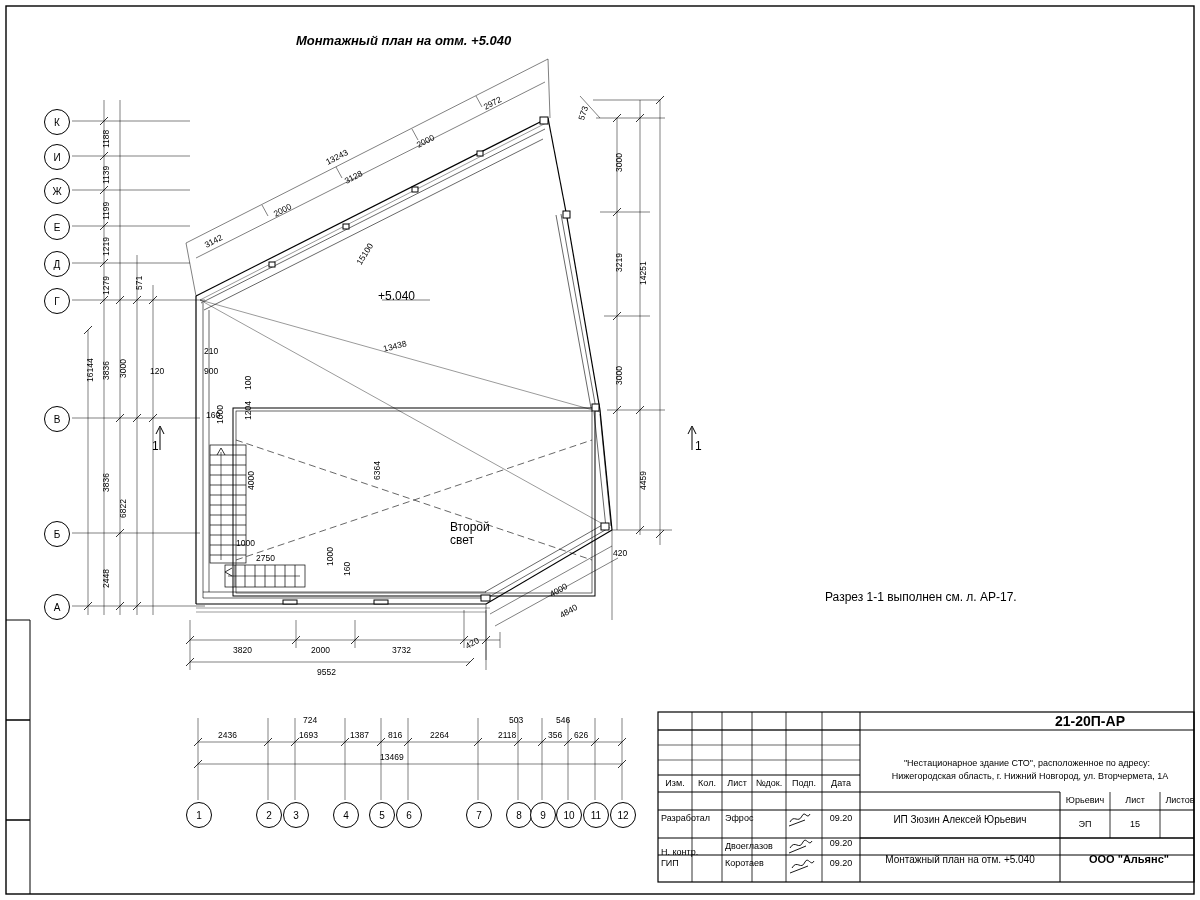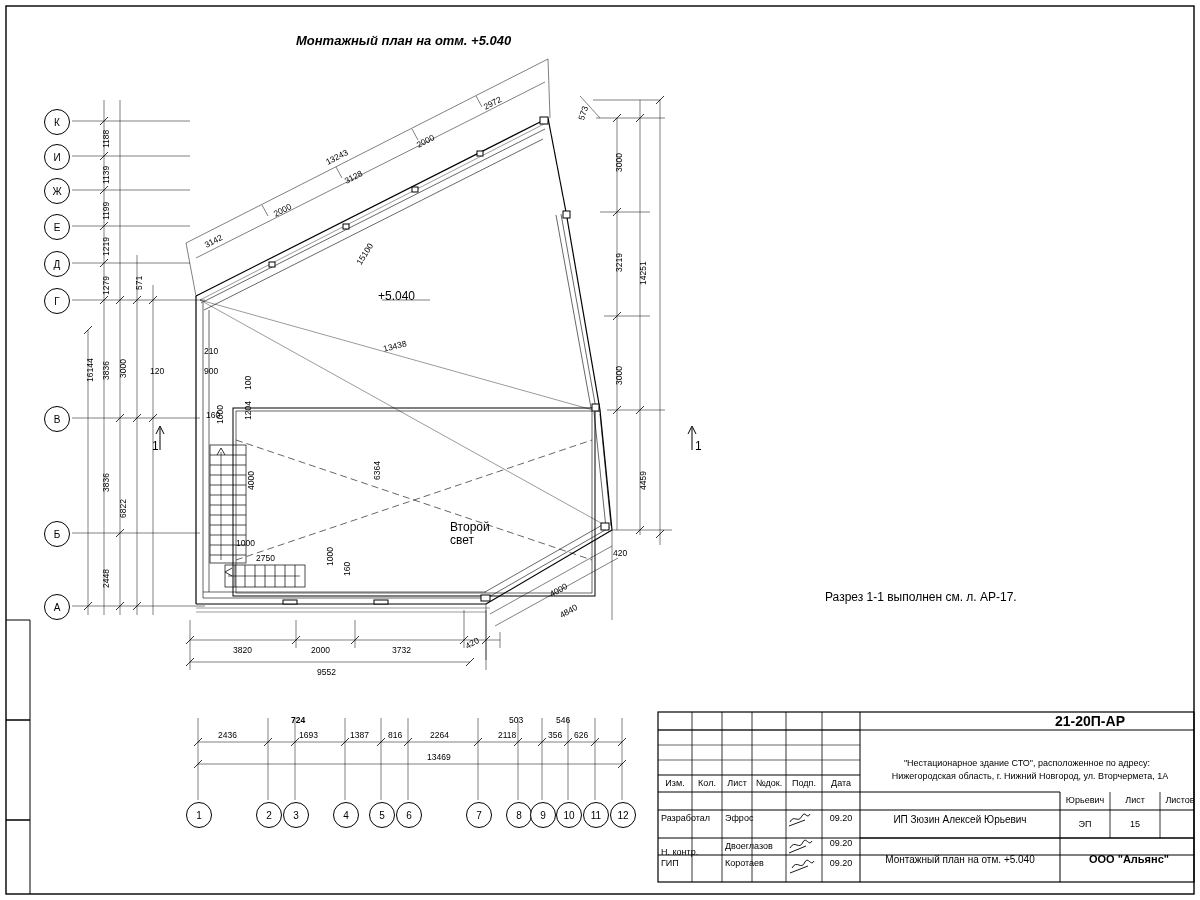--- a/index.html
+++ b/index.html
@@ -444,31 +444,31 @@
 
   <div class="abs dim" style="left:233px;top:645px;">3820</div>
   <div class="abs dim" style="left:311px;top:645px;">2000</div>
   <div class="abs dim" style="left:392px;top:645px;">3732</div>
   <div class="abs dim" style="left:465px;top:638px;transform:rotate(-30deg);">420</div>
   <div class="abs dim" style="left:317px;top:667px;">9552</div>
   <div class="abs dim" style="left:549px;top:585px;transform:rotate(-29deg);">4000</div>
   <div class="abs dim" style="left:559px;top:606px;transform:rotate(-29deg);">4840</div>
 
   <div class="abs dim" style="left:218px;top:730px;">2436</div>
-  <div class="abs dim" style="left:291px;top:715px;font-weight:bold;">724</div>
+  <div class="abs dim" style="left:303px;top:715px;">724</div>
   <div class="abs dim" style="left:299px;top:730px;">1693</div>
   <div class="abs dim" style="left:350px;top:730px;">1387</div>
   <div class="abs dim" style="left:388px;top:730px;">816</div>
   <div class="abs dim" style="left:430px;top:730px;">2264</div>
   <div class="abs dim" style="left:498px;top:730px;">2118</div>
   <div class="abs dim" style="left:509px;top:715px;">503</div>
   <div class="abs dim" style="left:548px;top:730px;">356</div>
   <div class="abs dim" style="left:574px;top:730px;">626</div>
   <div class="abs dim" style="left:556px;top:715px;">546</div>
-  <div class="abs dim" style="left:380px;top:752px;padding-left:47px;">13469</div>
+  <div class="abs dim" style="left:380px;top:752px;">13469</div>
 
   <div class="tb-cell" style="left:990px;top:714px;width:200px;height:16px;font-size:14px;font-weight:bold;">21-20П-АР</div>
 
   <div class="tb-cell" style="left:862px;top:758px;width:330px;height:12px;">"Нестационарное здание СТО", расположенное по адресу:</div>
   <div class="tb-cell" style="left:862px;top:771px;width:336px;height:12px;">Нижегородская область, г. Нижний Новгород, ул. Вторчермета, 1А</div>
 
   <div class="tb-cell" style="left:658px;top:777px;width:34px;height:14px;">Изм.</div>
   <div class="tb-cell" style="left:692px;top:777px;width:30px;height:14px;">Кол.</div>
   <div class="tb-cell" style="left:722px;top:777px;width:30px;height:14px;">Лист</div>
   <div class="tb-cell" style="left:752px;top:777px;width:34px;height:14px;">№док.</div>

